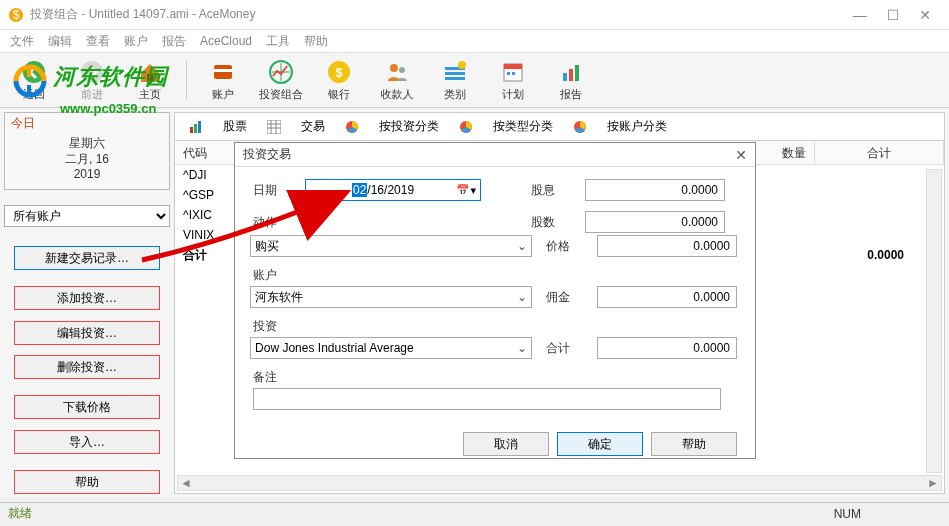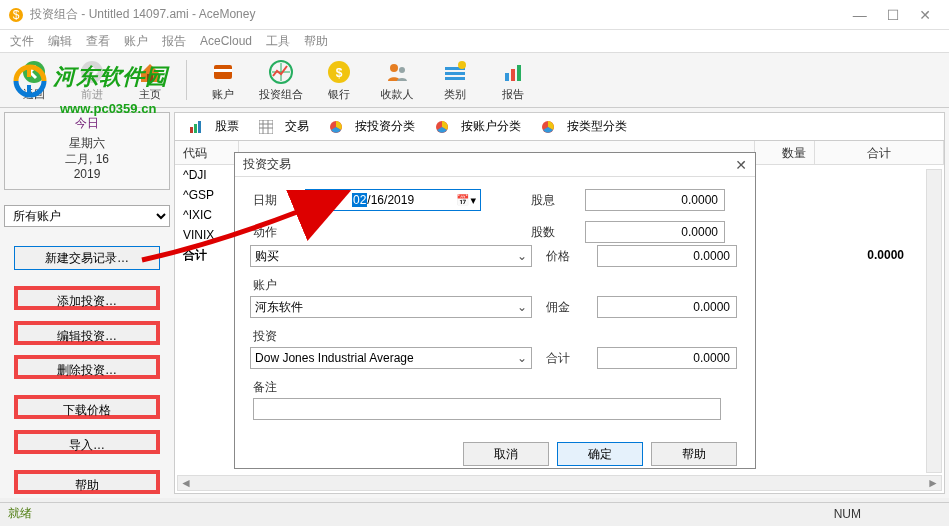--- a/index.html
+++ b/index.html
@@ -28,50 +28,50 @@
 .tool-ico { width: 28px; height: 28px; display: flex; align-items: center; justify-content: center; }
 .tool-label { font-size: 11px; color: #333; margin-top: 1px; }
 .divider { width: 1px; height: 40px; background: #ccc; margin: 0 4px; }
 
 
 .main-row { display: flex; height: 390px; background: #f5f5f5; }
 
 
 .sidebar { width: 174px; padding: 4px; display: flex; flex-direction: column; gap: 4px; }
 .today-box { border: 1px solid #bbb; background: #f8f8f8; padding: 2px 6px; }
-.today-title { font-size: 12px; color: #701a75; text-align: center; }
+.today-title { font-size: 12px; color: #c2410c; }
 .today-body { text-align: center; padding: 4px 0; line-height: 1.3; color: #333; }
 .account-select { width: 100%; height: 29px; border: 1px solid #aaa; background: #fff; padding: 2px 4px; margin-top: 4px; }
-.side-btn { height: 24px; margin: 0 10px; background: #f0f0f0; border: 4px solid #ef4444; text-align: center; line-height: 22px; cursor: pointer; }
+.side-btn { height: 24px; margin: 0 10px; background: #f0f0f0; border: 1px solid #ef4444; text-align: center; line-height: 22px; cursor: pointer; }
 .side-btn.active { border: 1px solid #0078d7; }
 
 
 .content { flex: 1; background: #fff; margin: 4px 4px 4px 0; border: 1px solid #ccc; position: relative; display: flex; flex-direction: column; }
 .tab-strip { height: 28px; display: flex; align-items: center; border-bottom: 1px solid #ccc; padding: 0 6px; gap: 4px; }
-.tab { display: flex; align-items: center; padding: 3px 8px; cursor: pointer; gap: 12px; }
+.tab { display: flex; align-items: center; padding: 3px 8px; cursor: pointer; gap: 20px; }
 .tab-ico { width: 14px; height: 14px; }
 .tab-label { font-size: 12px; }
 
 
 .grid-area { flex: 1; position: relative; overflow: hidden; }
 .grid-head { display: flex; background: #fafafa; height: 24px; border-bottom: 1px solid #ddd; }
 .grid-head div { border-right: 1px solid #ddd; padding: 4px 8px; color: #333; }
 .col-code { width: 64px; }
 .col-qty { width: 60px; text-align: right; }
 .col-total { flex: 1; text-align: center; }
 .grid-rows { }
 .grid-row { display: flex; height: 20px; align-items: center; }
 .grid-row .cell-code { width: 64px; padding: 0 8px; }
 .grid-row .cell-total { flex: 1; text-align: right; padding-right: 40px; font-weight: bold; }
 .scroll-h { position: absolute; bottom: 2px; left: 2px; right: 2px; height: 16px; background: #f0f0f0; border: 1px solid #ddd; display: flex; align-items: center; }
 .scroll-h .arrow { width: 16px; text-align: center; color: #888; }
 .scroll-v { position: absolute; top: 28px; right: 2px; bottom: 20px; width: 16px; background: #f0f0f0; border: 1px solid #ddd; }
 
 
-.dialog { position: absolute; left: 234px; top: 152px; width: 522px; height: 317px; background: #fff; border: 1px solid #888; z-index: 50; }
+.dialog { position: absolute; left: 234px; top: 142px; width: 522px; height: 317px; background: #fff; border: 1px solid #888; z-index: 50; }
 .dlg-title { height: 24px; display: flex; align-items: center; padding: 0 8px; background: #fff; border-bottom: 1px solid #ddd; }
 .dlg-title-text { flex: 1; color: #333; }
 .dlg-close { cursor: pointer; font-size: 14px; color: #555; }
 .dlg-body { padding: 12px 18px; }
 .form-row { display: flex; align-items: center; margin-bottom: 10px; gap: 10px; }
 .form-label { width: 42px; color: #333; }
 .form-label-r { width: 44px; color: #333; }
 .date-input { width: 176px; height: 22px; border: 1px solid #0078d7; padding: 2px 4px; display: flex; align-items: center; }
 .date-input .sel { background: #0078d7; color: #fff; padding: 0 1px; margin-left: 42px; }
 .date-input .rest { flex: 1; }
@@ -205,20 +205,31 @@
           <rect x="3" y="13" width="20" height="3" fill="#3498db"></rect>
           <rect x="3" y="18" width="20" height="3" fill="#3498db"></rect>
           <circle cx="20" cy="6" r="4" fill="#f1c40f"></circle>
         </svg>
       </div>
       <span class="tool-label">类别</span>
     </div>
   <div class="tool-btn">
       <div class="tool-ico">
         <svg width="26" height="26">
+          <rect x="4" y="5" width="18" height="17" fill="#fff" stroke="#888"></rect>
+          <rect x="4" y="5" width="18" height="5" fill="#e74c3c"></rect>
+          <rect x="7" y="13" width="3" height="3" fill="#3498db"></rect>
+          <rect x="12" y="13" width="3" height="3" fill="#3498db"></rect>
+        </svg>
+      </div>
+      <span class="tool-label">计划</span>
+    </div>
+  <div class="tool-btn">
+      <div class="tool-ico">
+        <svg width="26" height="26">
           <rect x="5" y="14" width="4" height="8" fill="#3498db"></rect>
           <rect x="11" y="10" width="4" height="12" fill="#e74c3c"></rect>
           <rect x="17" y="6" width="4" height="16" fill="#27ae60"></rect>
         </svg>
       </div>
       <span class="tool-label">报告</span>
     </div>
 </div>
 
 <div class="main-row">
@@ -278,29 +289,29 @@
             <path d="M7 7L12 10A6 6 0 0 1 2 10z" fill="#3498db"></path>
           </svg>
           <span class="tab-label">按投资分类</span>
         </div>
       <div class="tab">
           <svg class="tab-ico" viewBox="0 0 14 14">
             <circle cx="7" cy="7" r="6" fill="#e74c3c"></circle>
             <path d="M7 7L7 1A6 6 0 0 1 12 10z" fill="#f1c40f"></path>
             <path d="M7 7L12 10A6 6 0 0 1 2 10z" fill="#3498db"></path>
           </svg>
-          <span class="tab-label">按账户分类</span>
+          <span class="tab-label">按类型分类</span>
         </div>
       <div class="tab">
           <svg class="tab-ico" viewBox="0 0 14 14">
             <circle cx="7" cy="7" r="6" fill="#e74c3c"></circle>
             <path d="M7 7L7 1A6 6 0 0 1 12 10z" fill="#f1c40f"></path>
             <path d="M7 7L12 10A6 6 0 0 1 2 10z" fill="#3498db"></path>
           </svg>
-          <span class="tab-label">按类型分类</span>
+          <span class="tab-label">按账户分类</span>
         </div>
     </div>
     <div class="grid-area">
       <div class="grid-head">
         <div class="col-code">代码</div>
         <div style="width:516px"></div>
         <div class="col-qty">数量</div>
         <div class="col-total">合计</div>
       </div>
       <div class="grid-rows">

